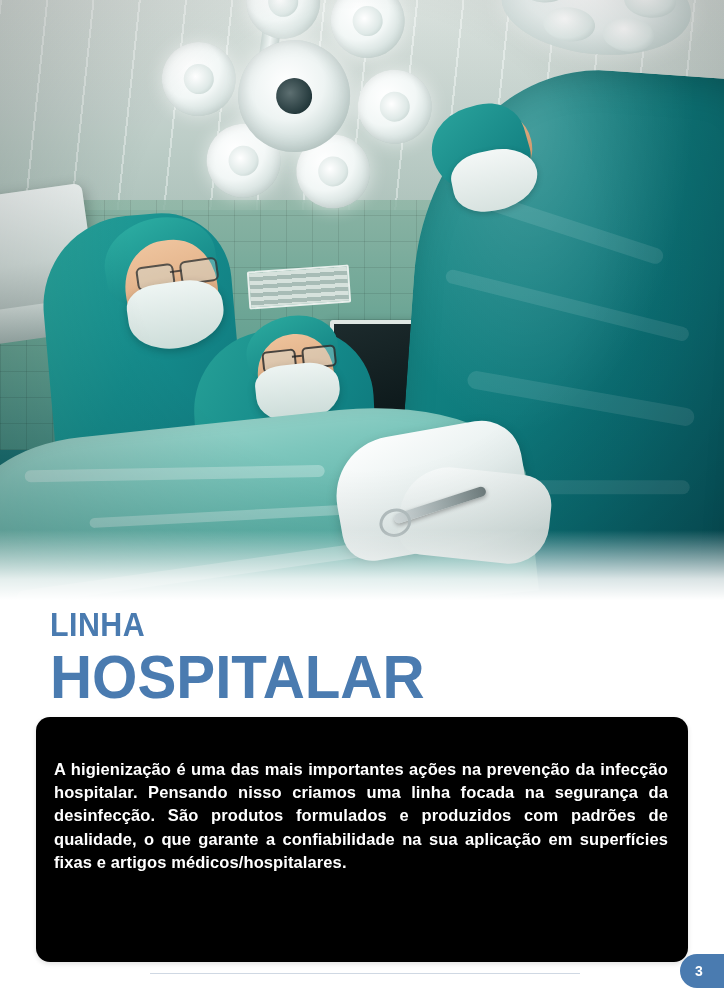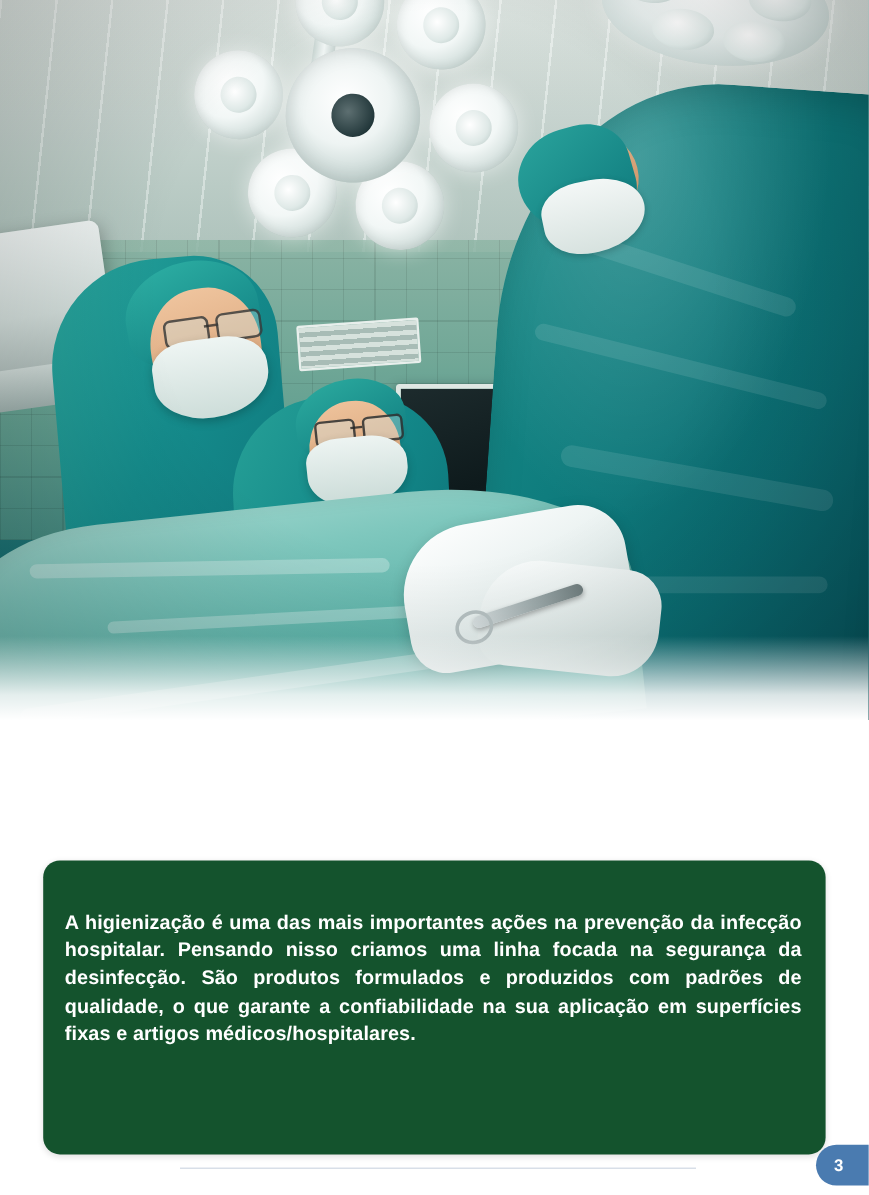--- a/index.html
+++ b/index.html
@@ -413,21 +413,21 @@
     transform-origin: left center;
   }
 
   
   .panel {
     position: absolute;
     left: 36px;
     top: 717px;
     width: 652px;
     height: 245px;
-    background: #14532d;
+    background: #000000;
     border-radius: 14px;
     box-shadow: 0 2px 5px rgba(0,0,0,.12);
   }
   .panel-text {
     position: absolute;
     left: 18px;
     top: 24px;
     width: 614px;
     color: #ffffff;
     font-family: "Liberation Sans", sans-serif;
@@ -537,20 +537,24 @@
       <div class="crease c3"></div>
     </div>
     <div class="gloves"></div>
     <div class="gloves2"></div>
     <div class="instrument"></div>
 
     <div class="photo-vignette"></div>
     <div class="photo-fade"></div>
   </div>
 
+  <div class="title-block">
+    <div class="title-small">LINHA</div>
+    <div class="title-big">HOSPITALAR</div>
+  </div>
 
   <div class="panel">
     <p class="panel-text">A higienização é uma das mais importantes ações na prevenção da infecção hospitalar. Pensando nisso criamos uma linha focada na segurança da desinfecção. São produtos formulados e produzidos com padrões de qualidade, o que garante a confiabilidade na sua aplicação em superfícies fixas e artigos médicos/hospitalares.</p>
   </div>
 
   <div class="footer-rule"></div>
   <div class="page-badge">3</div>
 
 </div>
 

